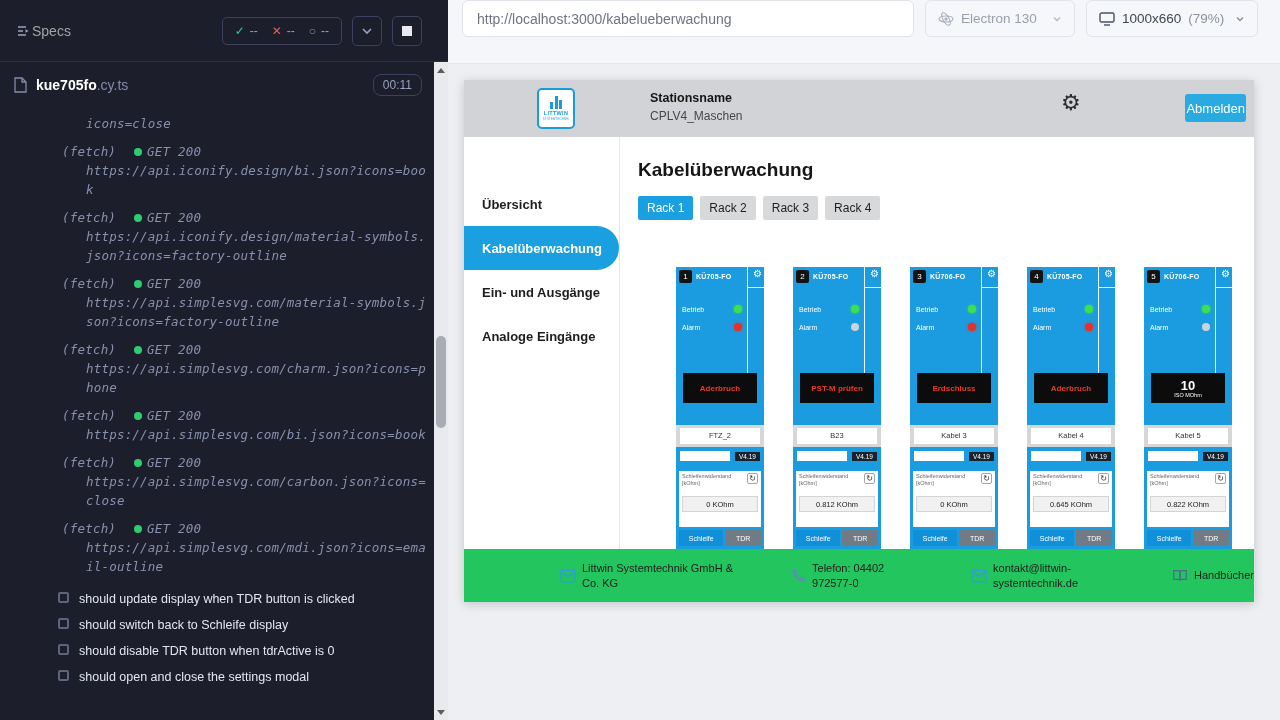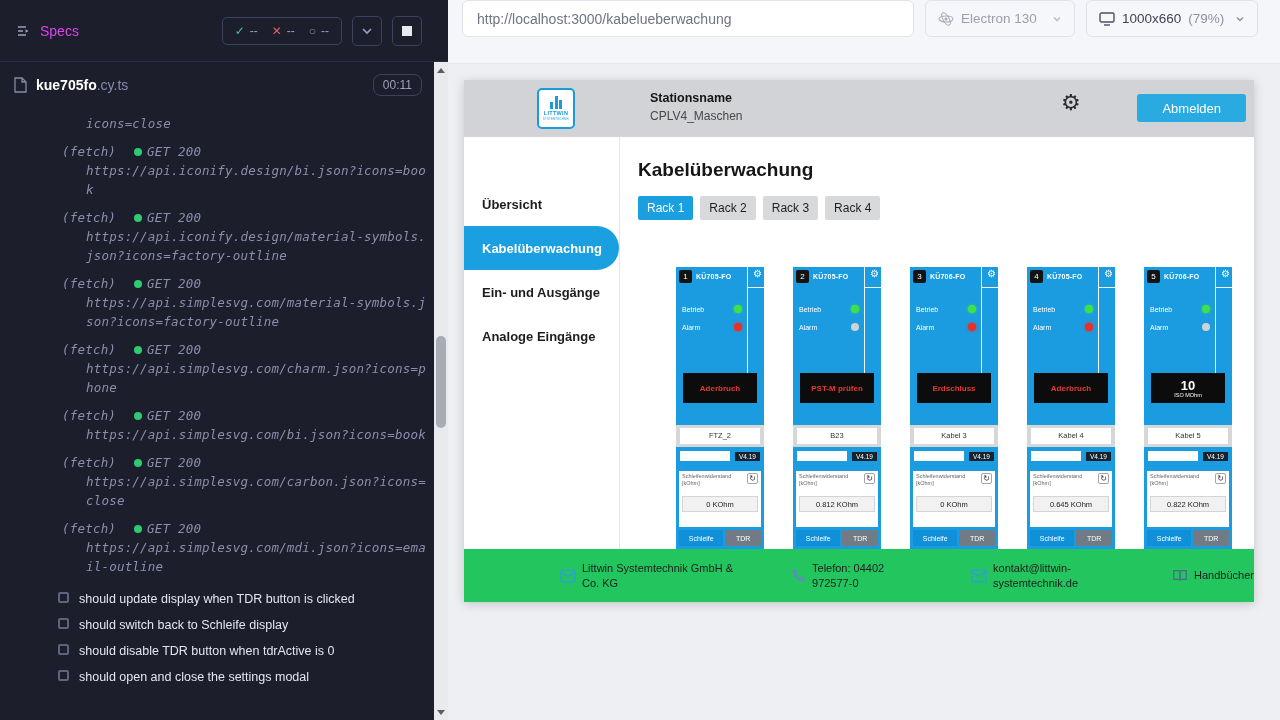--- a/index.html
+++ b/index.html
@@ -2,21 +2,21 @@
 <html><head>
 <meta charset="utf-8">
 <style>
   * { margin:0; padding:0; box-sizing:border-box; }
   html,body { width:1280px; height:720px; overflow:hidden; }
   body { font-family:"Liberation Sans", sans-serif; background:#edeff3; display:flex; }
 
   
   .cy-panel { position:relative; width:448px; height:720px; background:#1c1e2b; flex-shrink:0; overflow:hidden; }
   .cy-topbar { height:62px; display:flex; align-items:center; padding:0 26px 0 16px; border-bottom:1px solid #2b2e44; gap:10px; }
-  .specs-menu { display:flex; align-items:center; gap:8px; color:#d946ef; font-size:14px; cursor:pointer; }
+  .specs-menu { display:flex; align-items:center; color:#a3a3a3; font-size:14px; cursor:pointer; }
   .stats-box { margin-left:auto; display:flex; align-items:center; gap:14px; border:1px solid #3d4160; border-radius:5px; padding:6px 12px; }
   .stat { display:flex; align-items:center; gap:5px; font-size:12px; color:#9aa0bd; }
   .ic { font-style:normal; font-size:12px; }
   .ic.pass { color:#31c98e; }
   .ic.fail { color:#e45f5f; }
   .ic.pend { color:#8a90ab; }
   .sq-btn { width:30px; height:30px; background:transparent; border:1px solid #3d4160; border-radius:5px; display:flex; align-items:center; justify-content:center; cursor:pointer; }
   .stop-sq { width:10px; height:10px; background:#e8e9f0; display:block; }
   .cy-specbar { height:46px; display:flex; align-items:center; gap:9px; padding:0 26px 0 14px; }
   .spec-name { font-size:14px; color:#fff; font-weight:bold; }
@@ -58,21 +58,21 @@
   .app-header { position:relative; height:57px; background:#d1d3d6; }
   .logo-box { position:absolute; left:73px; top:8px; width:38px; height:41px; background:#fff; border:2px solid #1a9cd8; border-radius:5px; display:flex; flex-direction:column; align-items:center; justify-content:center; gap:1px; }
   .logo-glyph { display:flex; align-items:flex-end; gap:1.5px; height:13px; }
   .logo-glyph i { display:block; width:3px; background:#1a9cd8; }
   .logo-glyph i:nth-child(1){height:7px;} .logo-glyph i:nth-child(2){height:13px;} .logo-glyph i:nth-child(3){height:9px;}
   .logo-word { font-size:5.5px; font-weight:bold; color:#1a9cd8; letter-spacing:.3px; }
   .logo-sub { font-size:2.8px; color:#1a9cd8; letter-spacing:.2px; }
   .station-label { position:absolute; left:186px; top:11px; font-size:12.5px; font-weight:bold; color:#151515; }
   .station-value { position:absolute; left:186px; top:29px; font-size:12px; color:#474747; }
   .hdr-gear { position:absolute; left:597px; top:12px; font-size:22px; color:#2c2c2c; cursor:pointer; line-height:1; }
-  .logout-btn { position:absolute; right:8px; top:14px; height:28px; padding:0 25px; background:#29abe2; color:#fff; border:none; border-radius:3px; font-size:13px; cursor:pointer; font-family:"Liberation Sans",sans-serif; }
+  .logout-btn { position:absolute; right:8px; top:14px; height:28px; padding:0 1px; background:#29abe2; color:#fff; border:none; border-radius:3px; font-size:13px; cursor:pointer; font-family:"Liberation Sans",sans-serif; }
 
   
   .app-body { display:flex; height:412px; }
   .sidebar { width:156px; flex-shrink:0; padding-top:45px; border-right:1px solid #e7e7e7; }
   .side-item { height:44px; display:flex; align-items:center; padding-left:18px; font-size:13px; font-weight:bold; color:#1d1d1d; cursor:pointer; }
   .side-item.active { background:#1a9fe0; color:#fff; border-radius:0 22px 22px 0; }
   .main { flex:1; padding:22px 0 0 18px; position:relative; overflow:hidden; }
   .page-title { font-size:19px; font-weight:600; color:#161616; }
   .tabs { margin-top:15px; display:flex; gap:7px; }
   .tab { padding:5px 9px; font-size:12px; background:#d8d9db; color:#1f1f1f; border-radius:2px; cursor:pointer; }

